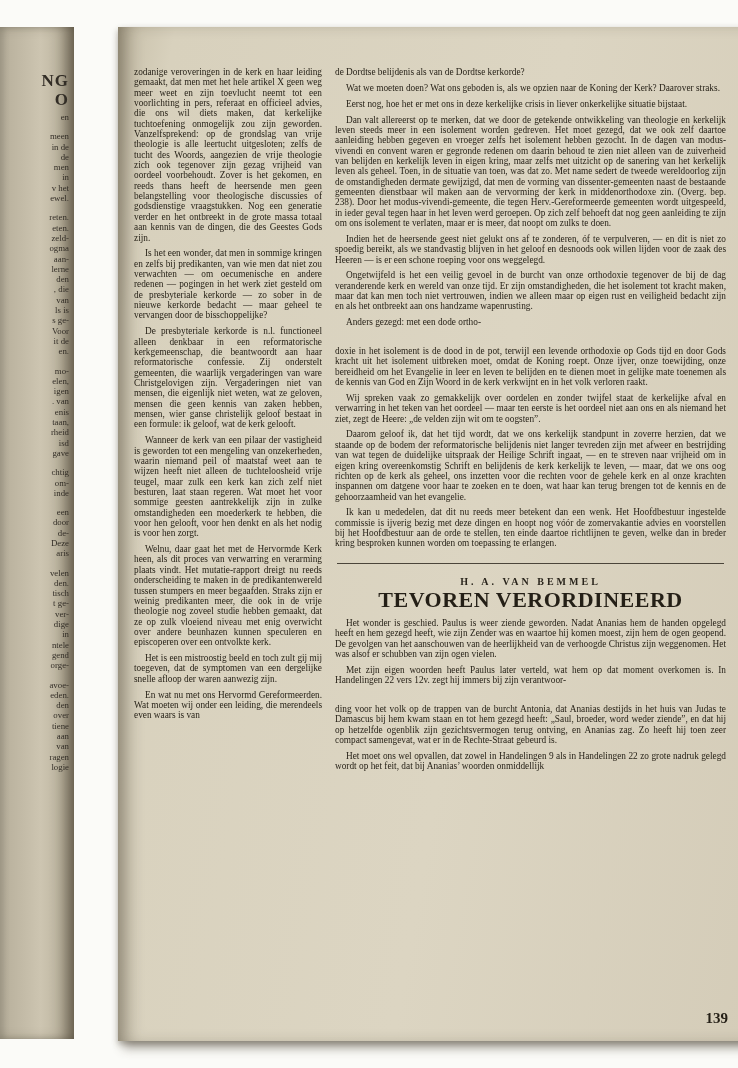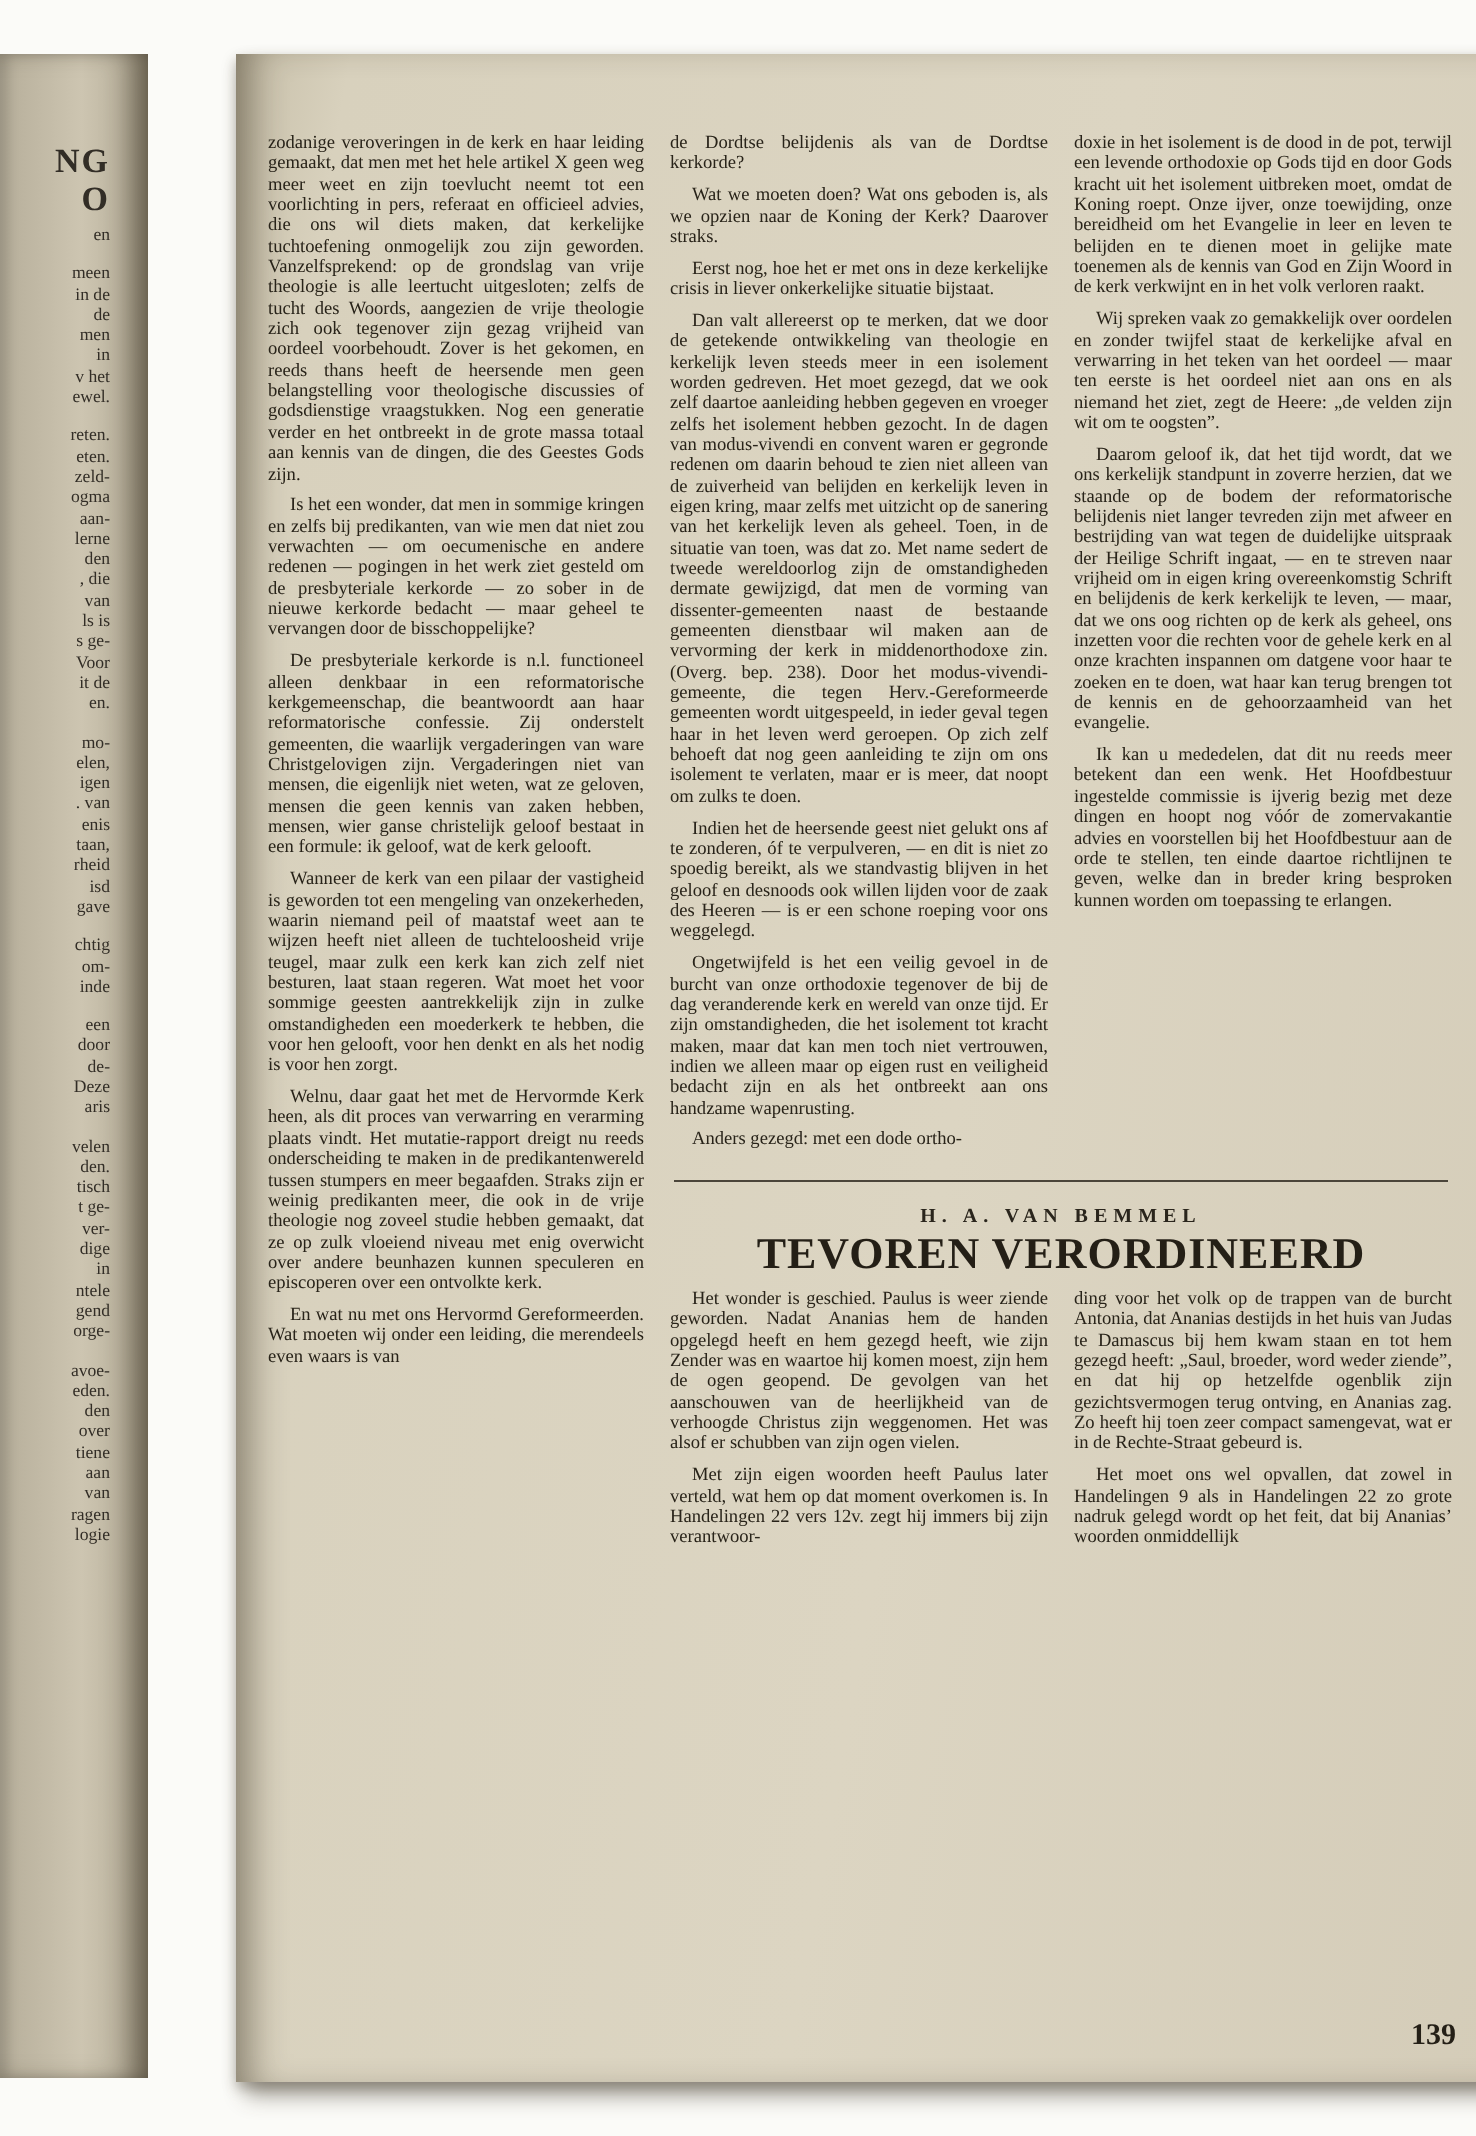--- a/index.html
+++ b/index.html
@@ -12,21 +12,21 @@
     font-family: "Liberation Serif", "DejaVu Serif", serif;
   }
 
   
   .prev-page {
     position: absolute; left: 0; top: 27px;
     width: 74px; height: 1012px;
     background: linear-gradient(to right, #b6ae9a, #cdc5b1 55%, #b3ab96);
     box-shadow: inset -13px 0 15px -6px rgba(42,34,20,0.6), inset 4px 0 6px rgba(0,0,0,0.15);
     overflow: hidden;
-    padding: 44px 19px 0 0;
+    padding: 44px 5px 0 0;
     color: #322d26;
   }
   .prev-head { text-align: right; font-weight: bold; line-height: 19px; }
   .prev-head div { font-size: 17px; letter-spacing: 1px; }
   .frag-list { margin-top: 3px; text-align: right; font-size: 8.8px; line-height: 10.3px; }
   .frag-list .frag { white-space: nowrap; }
   .frag-list .gap { height: 9px; }
 
   
   .main-page {
@@ -38,21 +38,21 @@
     margin-left: 44px;
   }
   .content {
     display: flex; gap: 13px;
     color: #282319;
     font-size: 9.3px; line-height: 10.35px;
     text-align: justify;
   }
   .col1 { width: 188px; flex: none; }
   .right-area { flex: 1; min-width: 0; }
-  .top-cols, .article-cols { display: flex; gap: 13px; }
+  .top-cols, .article-cols { display: flex; gap: 13px; flex-direction: column; }
   .top-cols > div, .article-cols > div { flex: 1; min-width: 0; }
 
   p.para { margin: 0 0 5.5px; text-indent: 11px; }
   .textcol p:first-child { text-indent: 0; }
   .indent-first p:first-child { text-indent: 11px; }
 
   .article-rule { border: none; border-top: 1px solid #4b453a; margin: 9px 2px 13px; }
   .article-author { text-align: center; font-weight: bold; font-size: 10px; letter-spacing: 3px; color: #2a251c; margin: 0 0 7px; }
   .article-title { text-align: center; font-weight: bold; font-size: 22px; letter-spacing: 0.5px; color: #241f16; margin: 0 0 13px; }
 
@@ -137,20 +137,21 @@
 
 <div class="main-page">
   <div class="content">
 
     <div class="col1 textcol">
         <p class="para">zodanige veroveringen in de kerk en haar leiding gemaakt, dat men met het hele artikel X geen weg meer weet en zijn toevlucht neemt tot een voorlichting in pers, referaat en officieel advies, die ons wil diets maken, dat kerkelijke tuchtoefening onmogelijk zou zijn geworden. Vanzelfsprekend: op de grondslag van vrije theologie is alle leertucht uitgesloten; zelfs de tucht des Woords, aangezien de vrije theologie zich ook tegenover zijn gezag vrijheid van oordeel voorbehoudt. Zover is het gekomen, en reeds thans heeft de heersende men geen belangstelling voor theologische discussies of godsdienstige vraagstukken. Nog een generatie verder en het ontbreekt in de grote massa totaal aan kennis van de dingen, die des Geestes Gods zijn.</p>
         <p class="para">Is het een wonder, dat men in sommige kringen en zelfs bij predikanten, van wie men dat niet zou verwachten — om oecumenische en andere redenen — pogingen in het werk ziet gesteld om de presbyteriale kerkorde — zo sober in de nieuwe kerkorde bedacht — maar geheel te vervangen door de bisschoppelijke?</p>
         <p class="para">De presbyteriale kerkorde is n.l. functioneel alleen denkbaar in een reformatorische kerkgemeenschap, die beantwoordt aan haar reformatorische confessie. Zij onderstelt gemeenten, die waarlijk vergaderingen van ware Christgelovigen zijn. Vergaderingen niet van mensen, die eigenlijk niet weten, wat ze geloven, mensen die geen kennis van zaken hebben, mensen, wier ganse christelijk geloof bestaat in een formule: ik geloof, wat de kerk gelooft.</p>
         <p class="para">Wanneer de kerk van een pilaar der vastigheid is geworden tot een mengeling van onzekerheden, waarin niemand peil of maatstaf weet aan te wijzen heeft niet alleen de tuchteloosheid vrije teugel, maar zulk een kerk kan zich zelf niet besturen, laat staan regeren. Wat moet het voor sommige geesten aantrekkelijk zijn in zulke omstandigheden een moederkerk te hebben, die voor hen gelooft, voor hen denkt en als het nodig is voor hen zorgt.</p>
         <p class="para">Welnu, daar gaat het met de Hervormde Kerk heen, als dit proces van verwarring en verarming plaats vindt. Het mutatie-rapport dreigt nu reeds onderscheiding te maken in de predikantenwereld tussen stumpers en meer begaafden. Straks zijn er weinig predikanten meer, die ook in de vrije theologie nog zoveel studie hebben gemaakt, dat ze op zulk vloeiend niveau met enig overwicht over andere beunhazen kunnen speculeren en episcoperen over een ontvolkte kerk.</p>
+        <p class="para">Het is een mistroostig beeld en toch zult gij mij toegeven, dat de symptomen van een dergelijke snelle afloop der waren aanwezig zijn.</p>
         <p class="para">En wat nu met ons Hervormd Gereformeerden. Wat moeten wij onder een leiding, die merendeels even waars is van</p>
       </div>
 
     <div class="right-area">
       <div class="top-cols">
         <div class="textcol">
             <p class="para">de Dordtse belijdenis als van de Dordtse kerkorde?</p>
             <p class="para">Wat we moeten doen? Wat ons geboden is, als we opzien naar de Koning der Kerk? Daarover straks.</p>
             <p class="para">Eerst nog, hoe het er met ons in deze kerkelijke crisis in liever onkerkelijke situatie bijstaat.</p>
             <p class="para">Dan valt allereerst op te merken, dat we door de getekende ontwikkeling van theologie en kerkelijk leven steeds meer in een isolement worden gedreven. Het moet gezegd, dat we ook zelf daartoe aanleiding hebben gegeven en vroeger zelfs het isolement hebben gezocht. In de dagen van modus-vivendi en convent waren er gegronde redenen om daarin behoud te zien niet alleen van de zuiverheid van belijden en kerkelijk leven in eigen kring, maar zelfs met uitzicht op de sanering van het kerkelijk leven als geheel. Toen, in de situatie van toen, was dat zo. Met name sedert de tweede wereldoorlog zijn de omstandigheden dermate gewijzigd, dat men de vorming van dissenter-gemeenten naast de bestaande gemeenten dienstbaar wil maken aan de vervorming der kerk in middenorthodoxe zin. (Overg. bep. 238). Door het modus-vivendi-gemeente, die tegen Herv.-Gereformeerde gemeenten wordt uitgespeeld, in ieder geval tegen haar in het leven werd geroepen. Op zich zelf behoeft dat nog geen aanleiding te zijn om ons isolement te verlaten, maar er is meer, dat noopt om zulks te doen.</p>

